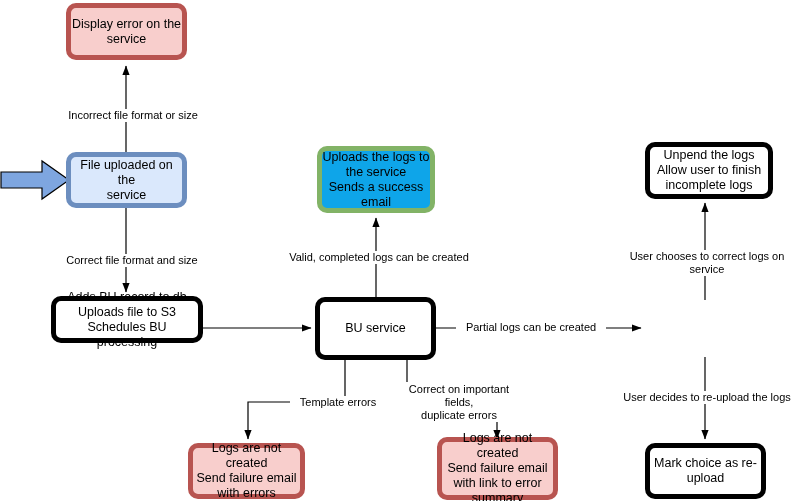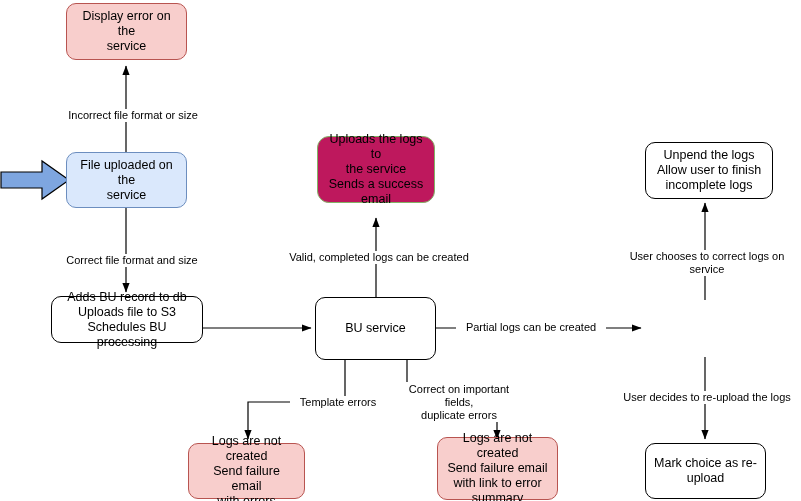--- a/index.html
+++ b/index.html
@@ -19,31 +19,31 @@
     position: absolute;
     left: 0;
     top: 0;
     width: 801px;
     height: 501px;
     pointer-events: none;
   }
   .node {
     position: absolute;
     box-sizing: border-box;
-    border: 1px solid #ec4899;
+    border: 5px solid #ec4899;
     border-radius: 10px;
     display: flex;
     align-items: center;
     justify-content: center;
     text-align: center;
     font-size: 12.5px;
     line-height: 15px;
     color: #000000;
     white-space: pre-line;
-    padding: 2px 8px;
+    padding: 2px 0;
   }
   .edge-label {
     position: absolute;
     font-size: 11px;
     line-height: 13px;
     color: #000000;
     text-align: center;
     white-space: pre-line;
     background: #ffffff;
     padding: 0 2px;
@@ -91,21 +91,21 @@
   <div class="node" style="left:66px; top:3px; width:121px; height:57px; background:#f8cecc; border-color:#b85450;">Display error on the
 service</div>
 
   <div class="node" style="left:66px; top:152px; width:121px; height:56px; background:#dae8fc; border-color:#6c8ebf;">File uploaded on the
 service</div>
 
   <div class="node" style="left:51px; top:296px; width:152px; height:47px; background:#ffffff; border-color:#000000;">Adds BU record to db
 Uploads file to S3
 Schedules BU processing</div>
 
-  <div class="node" style="left:317px; top:136px; width:118px; height:67px; background:#be185d; border-color:#82b366;border-radius:12px;">Uploads the logs to
+  <div class="node" style="left:317px; top:146px; width:118px; height:67px; background:#0ea5e9; border-color:#82b366;">Uploads the logs to
 the service
 Sends a success
 email</div>
 
   <div class="node" style="left:315px; top:297px; width:121px; height:63px; background:#ffffff; border-color:#000000;">BU service</div>
 
   <div class="node" style="left:645px; top:142px; width:128px; height:57px; background:#ffffff; border-color:#000000;">Unpend the logs
 Allow user to finish
 incomplete logs</div>
 

